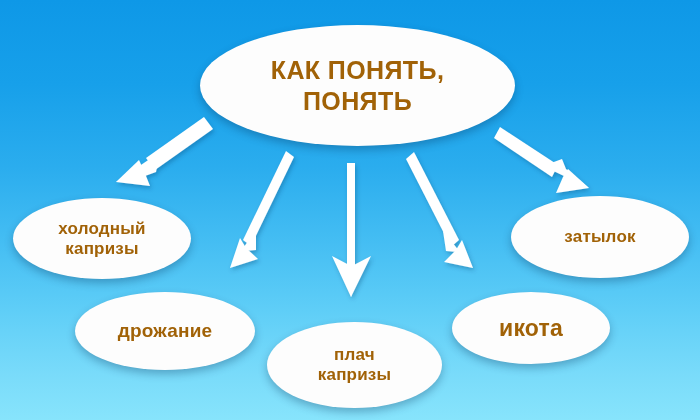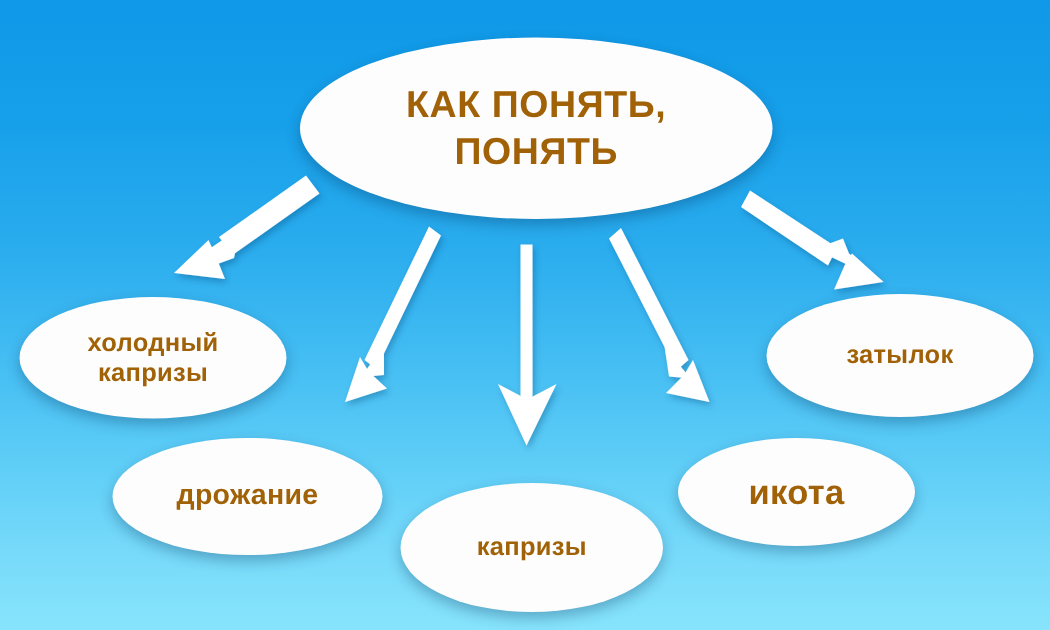--- a/index.html
+++ b/index.html
@@ -140,20 +140,21 @@
   </div>
 
   <div class="node" id="node-n1">
     <div class="lines">
       <span class="ln">дрожание</span>
     </div>
   </div>
 
   <div class="node" id="node-n2">
     <div class="lines">
+      <span class="ln">плач</span>
       <span class="ln">капризы</span>
     </div>
   </div>
 
   <div class="node" id="node-n3">
     <div class="lines">
       <span class="ln">икота</span>
     </div>
   </div>
 

